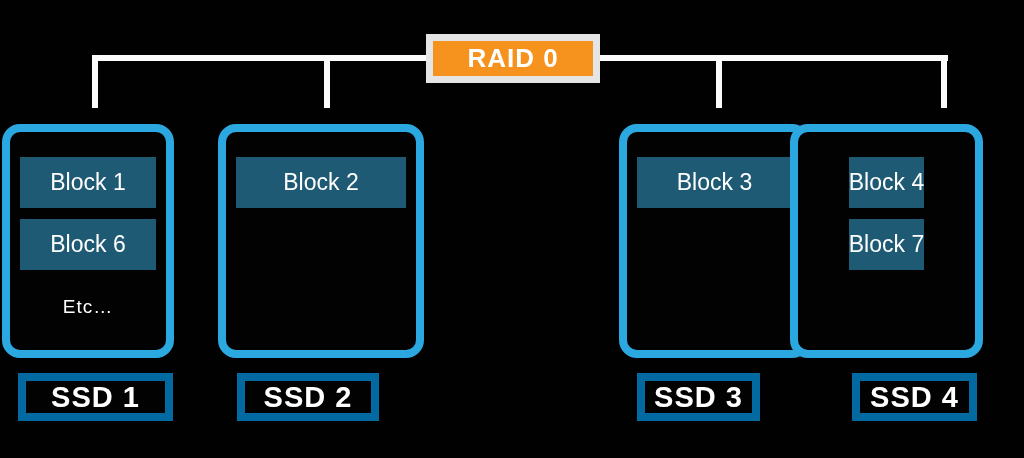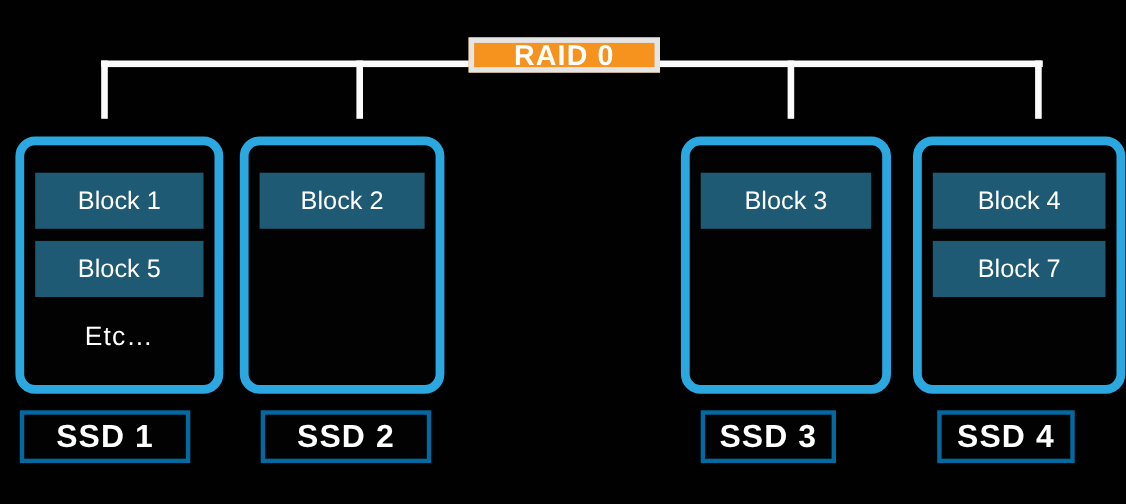--- a/index.html
+++ b/index.html
@@ -17,23 +17,23 @@
   }
   .line {
     position: absolute;
     background: #fbfbfb;
   }
   .raid-box {
     position: absolute;
     left: 426px;
     top: 34px;
     width: 174px;
-    height: 32px;
+    height: 49px;
     background: #F6921E;
-    border: 5px solid #e5e5e5;
+    border: 7px solid #e5e5e5;
     box-sizing: border-box;
     display: flex;
     align-items: center;
     justify-content: center;
     color: #ffffff;
     font-weight: bold;
     font-size: 26px;
     letter-spacing: 1px;
     z-index: 2;
   }
@@ -57,32 +57,32 @@
     color: #ffffff;
     font-size: 23px;
     display: flex;
     align-items: center;
     justify-content: center;
   }
   .etc {
     flex: 0 0 51px;
     height: 51px;
     color: #ffffff;
-    font-size: 24px;
+    font-size: 19px;
     letter-spacing: 1px;
     display: flex;
     align-items: center;
     justify-content: center;
   }
   .drive-label {
     position: absolute;
     top: 373px;
     height: 48px;
     box-sizing: border-box;
-    border: 4px solid #0369a1;
+    border: 8px solid #0369a1;
     background: #020202;
     display: flex;
     align-items: center;
     justify-content: center;
     color: #ffffff;
     font-weight: bold;
     font-size: 29px;
     letter-spacing: 1px;
   }
 </style>
@@ -94,36 +94,36 @@
   <div class="line" style="left:92px; top:55px; width:856px; height:6px;"></div>
   <div class="line" style="left:92px;  top:55px; width:6px; height:53px;"></div>
   <div class="line" style="left:324px; top:55px; width:6px; height:53px;"></div>
   <div class="line" style="left:716px; top:55px; width:6px; height:53px;"></div>
   <div class="line" style="left:941px; top:55px; width:6px; height:53px;"></div>
 
   <div class="raid-box">
     <span>RAID 0</span>
   </div>
 
-  <div class="drive" style="left:14px; width:189px;">
+  <div class="drive" style="left:2px; width:172px;">
     <div class="block">Block 1</div>
-    <div class="block">Block 5</div>
+    <div class="block">Block 6</div>
     <div class="etc">Etc…</div>
   </div>
   <div class="drive-label" style="left:18px; width:155px;">SSD 1</div>
 
-  <div class="drive" style="left:218px; width:186px;">
+  <div class="drive" style="left:218px; width:206px;">
     <div class="block">Block 2</div>
   </div>
-  <div class="drive-label" style="left:237px; width:155px;">SSD 2</div>
+  <div class="drive-label" style="left:237px; width:142px;">SSD 2</div>
 
   <div class="drive" style="left:619px; width:191px;">
     <div class="block">Block 3</div>
   </div>
   <div class="drive-label" style="left:637px; width:123px;">SSD 3</div>
 
-  <div class="drive" style="left:830px; width:193px;">
+  <div class="drive" style="left:790px; width:193px;align-items:center;">
     <div class="block">Block 4</div>
     <div class="block">Block 7</div>
   </div>
   <div class="drive-label" style="left:852px; width:125px;">SSD 4</div>
 
 </div>
 
 </body></html>

